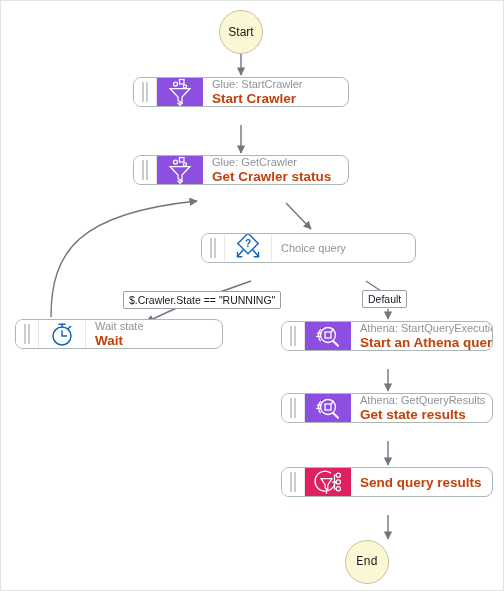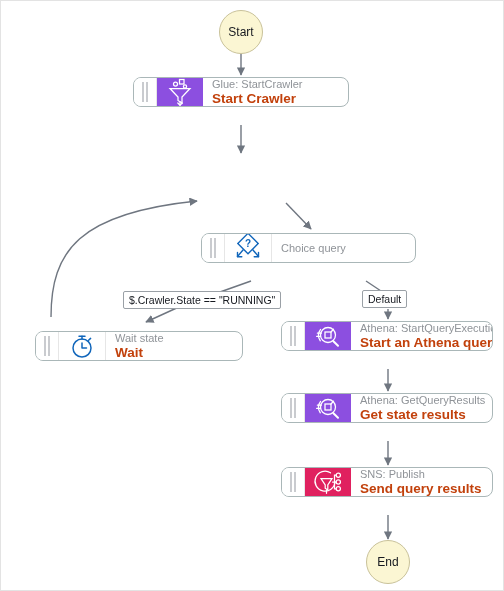--- a/index.html
+++ b/index.html
@@ -179,20 +179,40 @@
         <path d="M13 23.5 V27" stroke-linecap="round"></path>
         <path d="M10.8 25 L13 27.3 L15.2 25" stroke-linecap="round" stroke-linejoin="round"></path>
       </svg>
     </div>
     <div class="labels">
       <div class="sub">Glue: StartCrawler</div>
       <div class="title">Start Crawler</div>
     </div>
   </div>
 
+  <div class="state" style="left:132px; top:154px; width:216px;">
+    <div class="grip">
+        <i></i>
+        <i></i>
+      </div>
+    <div class="iconbox purple">
+      <svg width="26" height="28" viewBox="0 0 26 28" fill="none" stroke="#ffffff" stroke-width="1.25">
+        <rect x="12.5" y="1.5" width="4.5" height="4.5"></rect>
+        <circle cx="8.5" cy="6" r="2"></circle>
+        <circle cx="18" cy="8.5" r="1.6"></circle>
+        <path d="M3 10.5 H23 L15 19 V25 L11 22.5 V19 Z"></path>
+        <path d="M13 23.5 V27" stroke-linecap="round"></path>
+        <path d="M10.8 25 L13 27.3 L15.2 25" stroke-linecap="round" stroke-linejoin="round"></path>
+      </svg>
+    </div>
+    <div class="labels">
+      <div class="sub">Glue: GetCrawler</div>
+      <div class="title">Get Crawler status</div>
+    </div>
+  </div>
 
   <div class="state" style="left:200px; top:232px; width:215px;">
     <div class="grip">
         <i></i>
         <i></i>
       </div>
     <div class="iconbox plain">
       <svg width="30" height="28" viewBox="0 0 30 28" fill="none" stroke="#1166bb" stroke-width="1.4">
         <rect x="7.8" y="2.3" width="14.4" height="14.4" transform="rotate(45 15 9.5)"></rect>
         <text x="15" y="13" font-family="Liberation Sans, sans-serif" font-size="10" fill="#1166bb" stroke="none" text-anchor="middle" font-weight="bold">?</text>
@@ -204,21 +224,21 @@
     </div>
     <div class="labels">
       <div class="sub">Choice query</div>
     </div>
   </div>
 
   <div class="edgelabel" style="left:122px; top:290px;">$.Crawler.State == "RUNNING"</div>
 
   <div class="edgelabel" style="left:361px; top:289px;">Default</div>
 
-  <div class="state" style="left:14px; top:330px; width:208px;margin-left:20px;">
+  <div class="state" style="left:14px; top:318px; width:208px;">
     <div class="grip">
         <i></i>
         <i></i>
       </div>
     <div class="iconbox plain">
       <svg width="28" height="28" viewBox="0 0 28 28" fill="none" stroke="#1166bb" stroke-width="1.5">
         <circle cx="14" cy="16" r="9"></circle>
         <path d="M14 11 V16 H18.5" stroke-linecap="round" stroke-linejoin="round"></path>
         <path d="M11 4.2 H17" stroke-linecap="round"></path>
         <path d="M14 4.2 V7" stroke-linecap="round"></path>
@@ -287,22 +307,21 @@
         <path d="M13.5 22 V25.3" stroke-linecap="round"></path>
         <circle cx="25.3" cy="7.2" r="2.1"></circle>
         <circle cx="25.3" cy="14" r="2.1"></circle>
         <circle cx="25.3" cy="20.8" r="2.1"></circle>
         <path d="M19.5 14 H23.2" stroke-linecap="round"></path>
         <path d="M21.5 14 V7.2 H23.2" stroke-linecap="round"></path>
         <path d="M21.5 14 V20.8 H23.2" stroke-linecap="round"></path>
       </svg>
     </div>
     <div class="labels">
-      <div class="sub">SNS: Publish</div>
       <div class="title">Send query results</div>
     </div>
   </div>
 
-  <div class="terminal" style="left:365px; top:539px;">
+  <div class="terminal" style="left:344px; top:539px;font-family:Liberation Mono, monospace;">
     <span>End</span>
   </div>
 
 </div>
 
 </body></html>

